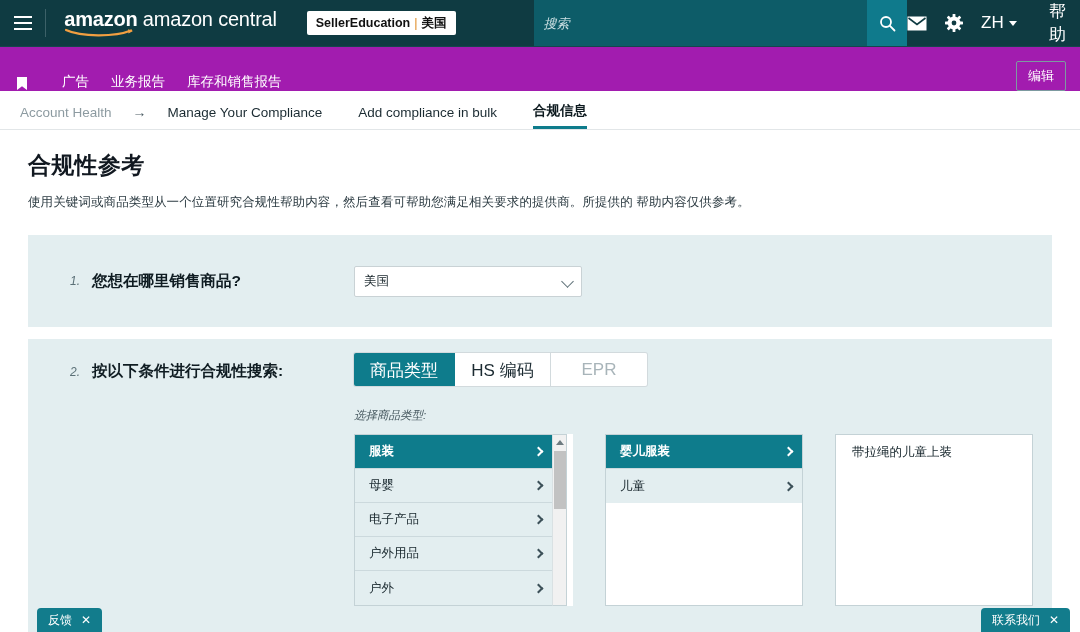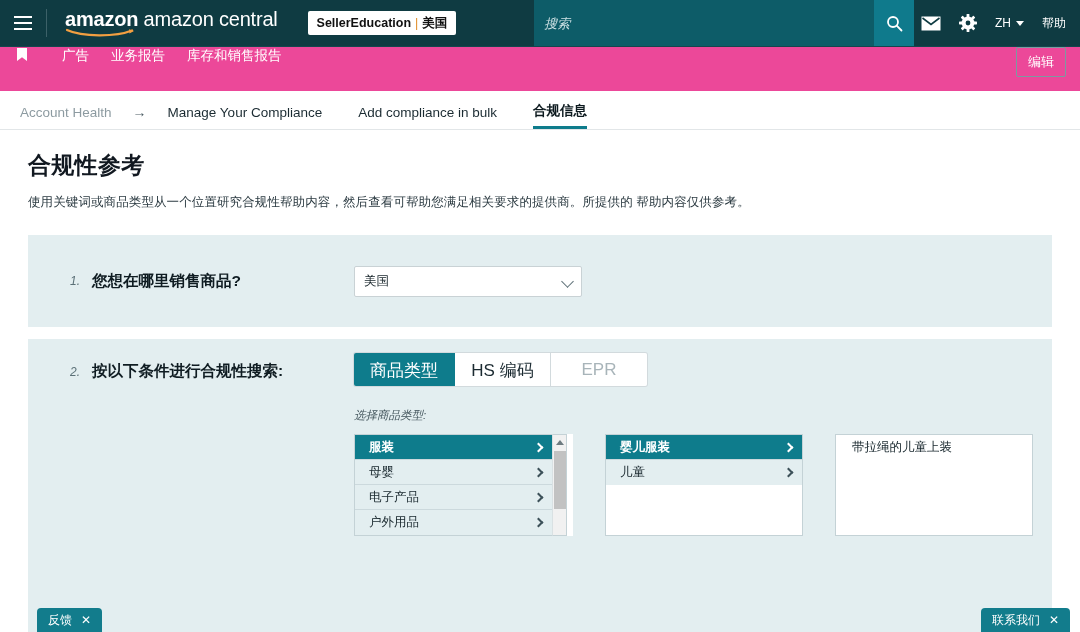--- a/index.html
+++ b/index.html
@@ -101,39 +101,39 @@
     cursor: pointer;
   }
   .searchbtn svg { display: block; }
 
   .hdr-right {
     margin-left: auto;
     display: flex;
     align-items: center;
     gap: 18px;
     color: #ffffff;
-    font-size: 12px;
+    font-size: 17px;
     text-align: right;
   }
   .hdr-right .icon-btn { cursor: pointer; display: flex; align-items: center; }
   .lang { display: flex; align-items: center; gap: 5px; cursor: pointer; }
   .caret-dn {
     width: 0; height: 0;
     border-left: 4px solid transparent;
     border-right: 4px solid transparent;
     border-top: 5px solid #ffffff;
   }
   .help-link { cursor: pointer; color: #ffffff; }
 
   
   .navbar {
     height: 45px;
-    background: #ec4899;
-    display: flex;
-    align-items: flex-start;
+    background: #a21caf;
+    display: flex;
+    align-items: flex-end;
     padding: 0 14px 0 0;
     border-top: 1px solid #16454d;
   }
   .bookmark {
     width: 44px;
     display: flex; align-items: center; justify-content: center;
     cursor: pointer;
   }
   .bookmark svg { display: block; }
   .nav-items { display: flex; align-items: center; gap: 22px; margin-left: 18px; }
@@ -316,21 +316,21 @@
     overflow: hidden;
   }
   .col.col1 { width: 219px; border: none; display: flex; }
   .col1-list {
     width: 198px;
     border: 1px solid #c4d2d6;
     border-right: none;
     background: #ffffff;
   }
   .cat-item {
-    height: 25px;
+    height: 34px;
     display: flex;
     align-items: center;
     padding: 0 10px 0 14px;
     font-size: 12.5px;
     color: #17262c;
     background: #E3EEF0;
     border-bottom: 1px solid #ccd9dd;
     cursor: pointer;
   }
   .cat-item:last-child { border-bottom: none; }
@@ -543,20 +543,24 @@
               <span class="chev"></span>
             </div>
             <div class="cat-item">
               <span>电子产品</span>
               <span class="chev"></span>
             </div>
             <div class="cat-item">
               <span>户外用品</span>
               <span class="chev"></span>
             </div>
+            <div class="cat-item">
+              <span>户外</span>
+              <span class="chev"></span>
+            </div>
           </div>
           <div class="scrollbar">
             <div class="sb-arrow">
               <span class="tri"></span>
             </div>
             <div class="sb-thumb"></div>
           </div>
         </div>
 
         <div class="col col2">

